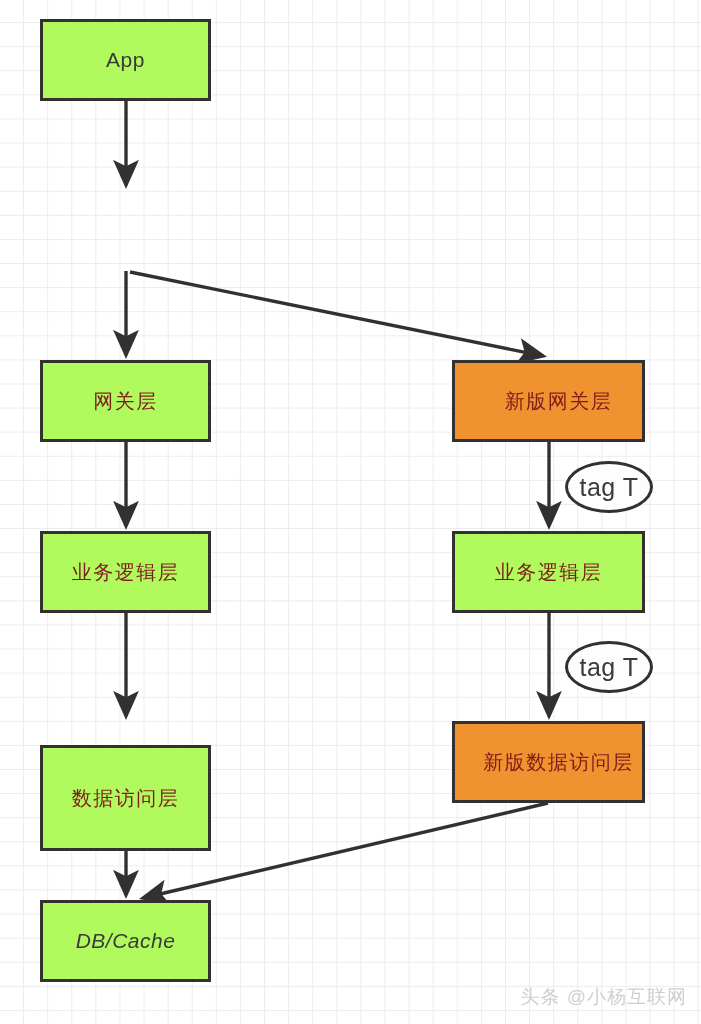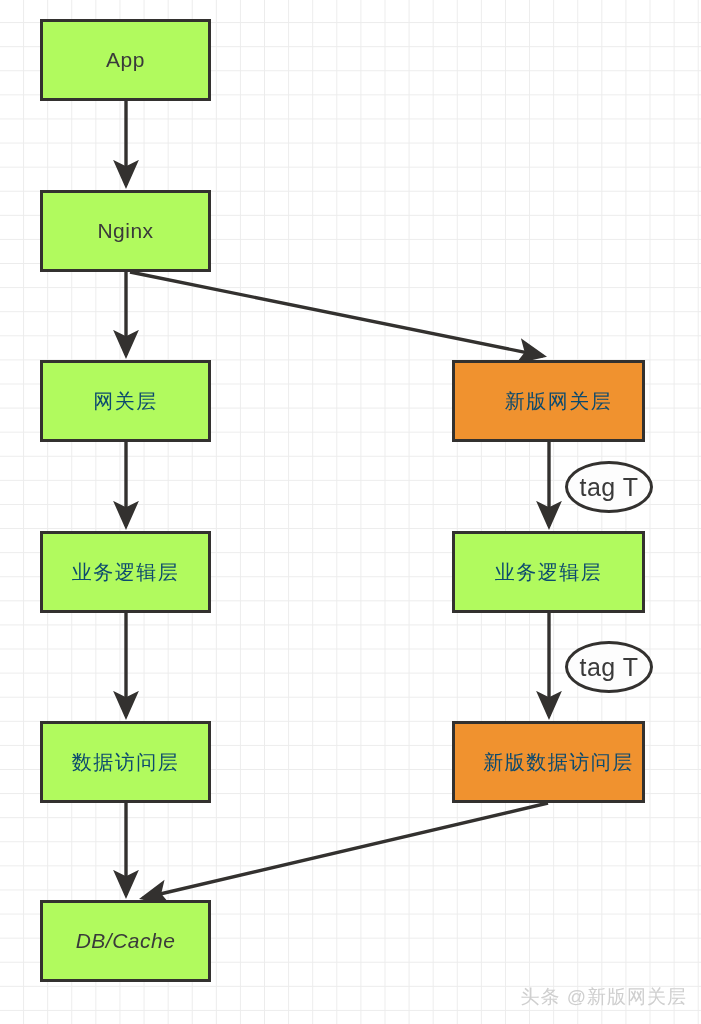--- a/index.html
+++ b/index.html
@@ -42,21 +42,21 @@
   .node.green { background: #b1fa5e; }
   .node.orange { background: #f0922f; padding-left: 20px; }
   .node .lbl-latin {
     font-size: 21px;
     font-weight: 400;
     color: #3a3a3a;
   }
   .node .lbl-cjk {
     font-size: 20px;
     font-weight: 400;
-    color: #0c4a6e;
+    color: #7f1d1d;
     letter-spacing: 1.5px;
   }
   .tag-ellipse {
     position: absolute;
     box-sizing: border-box;
     border: 3px solid #33312f;
     border-radius: 50%;
     background: #fdfdfd;
     display: flex;
     align-items: center;
@@ -107,55 +107,52 @@
 
     <line x1="126" y1="803" x2="126" y2="895" stroke="#33312f" stroke-width="3.4" marker-end="url(#arrowhead)"></line>
 
     <line x1="548" y1="803" x2="143" y2="898" stroke="#33312f" stroke-width="3.4" marker-end="url(#arrowhead)"></line>
   </svg>
 
   <div class="node green" style="left:40px; top:19px; width:171px; height:82px;">
     <span class="lbl-latin">App</span>
   </div>
 
-  <div class="node green" style="left:40px; top:190px; width:171px; height:82px;">
-    <span class="lbl-latin">Nginx</span>
-  </div>
 
   <div class="node green" style="left:40px; top:360px; width:171px; height:82px;">
     <span class="lbl-cjk">网关层</span>
   </div>
 
   <div class="node orange" style="left:452px; top:360px; width:193px; height:82px;">
     <span class="lbl-cjk">新版网关层</span>
   </div>
 
   <div class="node green" style="left:40px; top:531px; width:171px; height:82px;">
     <span class="lbl-cjk">业务逻辑层</span>
   </div>
 
   <div class="node green" style="left:452px; top:531px; width:193px; height:82px;">
     <span class="lbl-cjk">业务逻辑层</span>
   </div>
 
-  <div class="node green" style="left:40px; top:721px; width:171px; height:82px;">
+  <div class="node green" style="left:40px; top:745px; width:171px; height:106px;">
     <span class="lbl-cjk">数据访问层</span>
   </div>
 
   <div class="node orange" style="left:452px; top:721px; width:193px; height:82px;text-align:right;">
     <span class="lbl-cjk">新版数据访问层</span>
   </div>
 
   <div class="node green" style="left:40px; top:900px; width:171px; height:82px;font-style:italic;">
     <span class="lbl-latin">DB/Cache</span>
   </div>
 
   <div class="tag-ellipse" style="left:565px; top:461px; width:88px; height:52px;">
     <span>tag T</span>
   </div>
 
   <div class="tag-ellipse" style="left:565px; top:641px; width:88px; height:52px;">
     <span>tag T</span>
   </div>
 
-  <div id="watermark">头条 @新版网关层</div>
+  <div id="watermark">头条 @小杨互联网</div>
 
 </div>
 
 </body></html>

